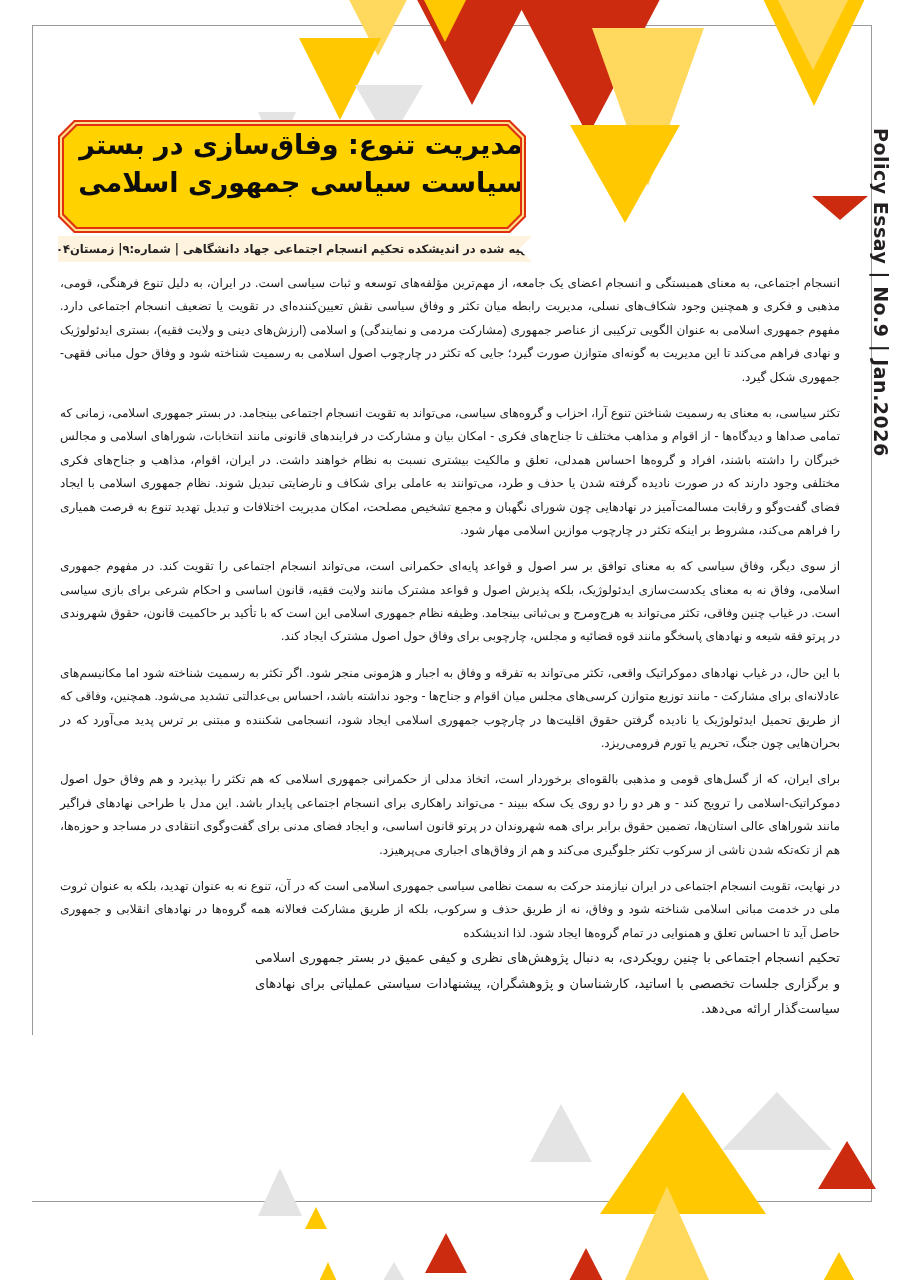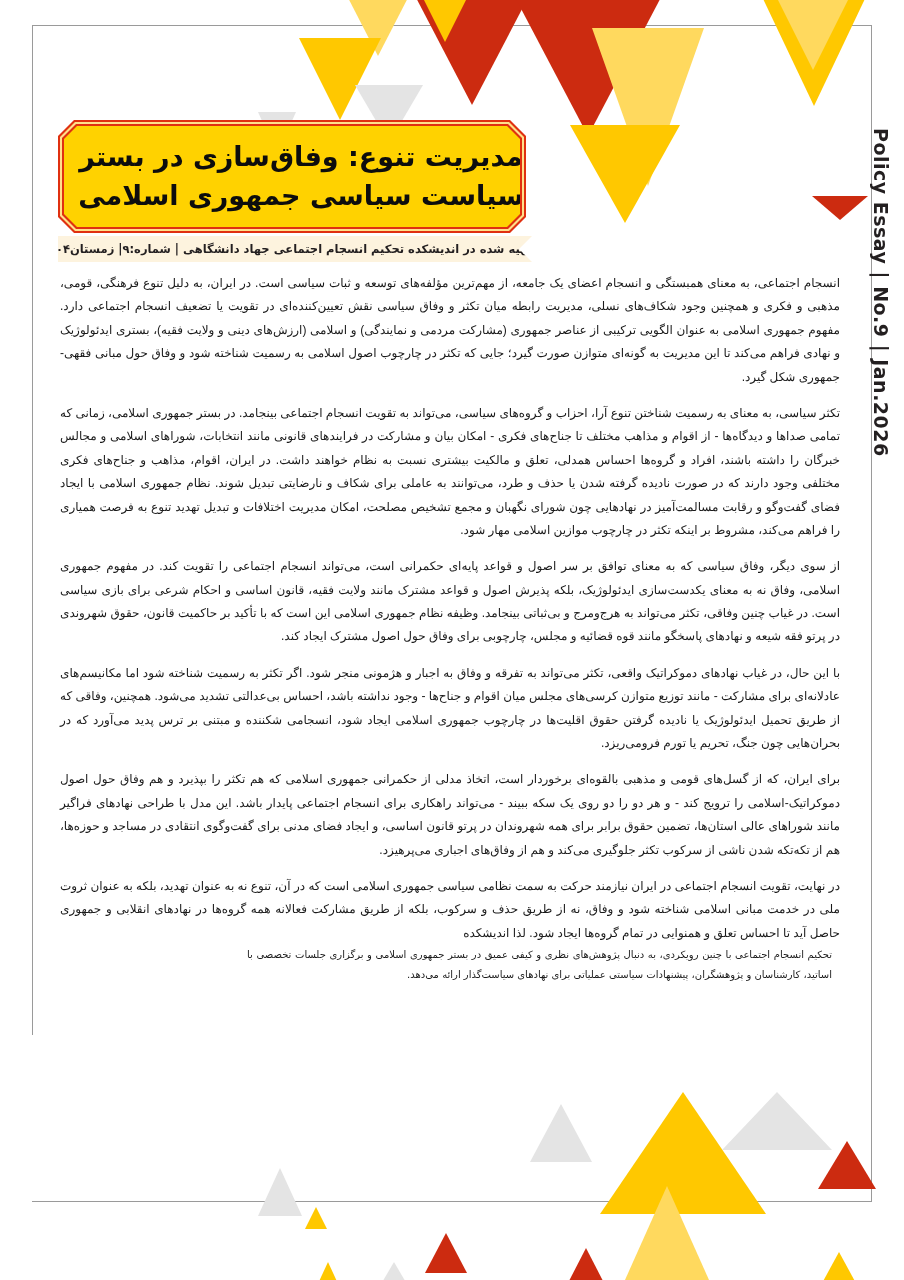--- a/index.html
+++ b/index.html
@@ -48,21 +48,21 @@
   }
   .title-inner{
     position:absolute;left:4px;top:4px;right:4px;bottom:4px;
     background:#E03010;
     clip-path:polygon(14px 0,calc(100% - 14px) 0,100% 14px,100% calc(100% - 14px),calc(100% - 14px) 100%,14px 100%,0 calc(100% - 14px),0 14px);
   }
   .title-face{
     position:absolute;left:6px;top:6px;right:6px;bottom:6px;
     background:#FFD200;
     clip-path:polygon(13px 0,calc(100% - 13px) 0,100% 13px,100% calc(100% - 13px),calc(100% - 13px) 100%,13px 100%,0 calc(100% - 13px),0 13px);
-    display:flex;flex-direction:column;align-items:center;justify-content:center;padding-left:18px;
+    display:flex;flex-direction:column;align-items:center;padding-left:18px;
   }
   .title-line{
     direction:rtl;unicode-bidi:bidi-override;
     font-family:"DejaVu Sans","Liberation Sans",sans-serif;
     font-weight:bold;font-size:27px;line-height:1.42;
     color:#0d0d0d;white-space:nowrap;text-align:center;
   }
 
   
   .subribbon{
@@ -85,23 +85,23 @@
   }
   .para{
     font-family:Liberation Sans, sans-serif;
     font-size:12px;line-height:1.95;color:#1a1a1a;
     margin:0 0 13px 0;text-align:justify;text-justify:inter-word;
     direction:rtl;
   }
   .para.last{margin-bottom:0;}
   .para-tail{
     font-family:"DejaVu Sans","Liberation Sans",sans-serif;
-    font-size:10px;line-height:1.95;color:#1a1a1a;
+    font-size:13px;line-height:1.95;color:#1a1a1a;
     direction:rtl;text-align:justify;
-    width:585px;margin:0 8px 0 0;
+    width:585px;margin:0 0 0 0;
   }
 </style>
 </head>
 <body>
 
 <div class="page">
 
   <div class="frame-top"></div>
   <div class="frame-left"></div>
   <div class="frame-right"></div>

